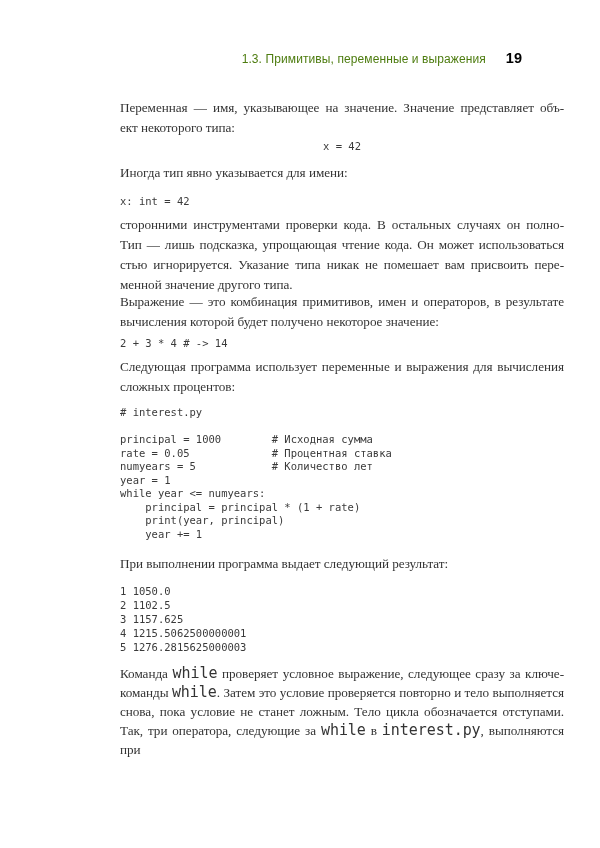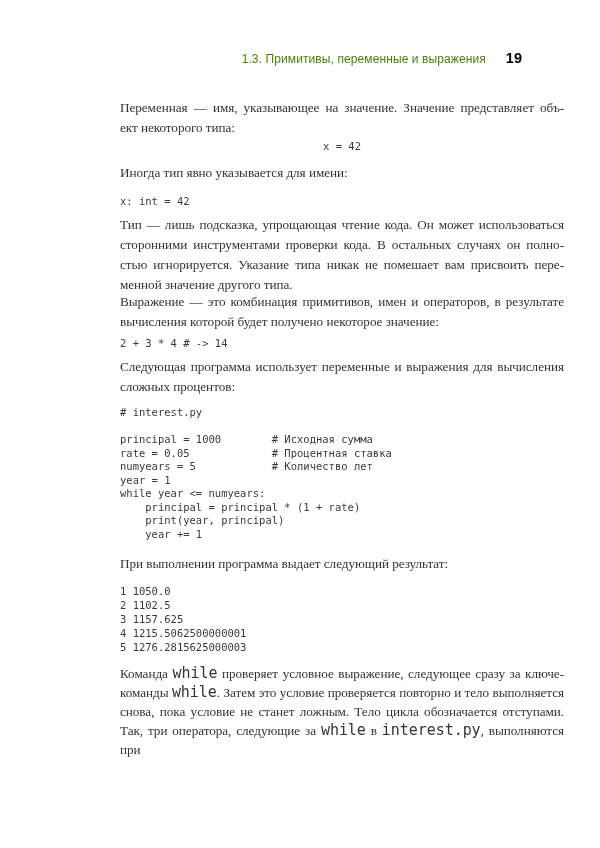--- a/index.html
+++ b/index.html
@@ -79,22 +79,22 @@
       <div class="block code-block" style="top: 139px; text-align: center;">
         <div class="cline" style="line-height: 14px;">x = 42</div>
       </div>
       <div class="block paragraph" style="top: 163px;">
         <div class="pline last"><span>Иногда тип явно указывается для имени:</span></div>
       </div>
       <div class="block code-block" style="top: 194px;">
         <div class="cline" style="line-height: 14px;">x: int = 42</div>
       </div>
       <div class="block paragraph" style="top: 215px;">
+        <div class="pline"><span>сторонними инструментами проверки кода. В остальных случаях он полно-</span></div>
         <div class="pline"><span>Тип — лишь подсказка, упрощающая чтение кода. Он может использоваться</span></div>
-        <div class="pline"><span>сторонними инструментами проверки кода. В остальных случаях он полно-</span></div>
         <div class="pline"><span>стью игнорируется. Указание типа никак не помешает вам присвоить пере-</span></div>
         <div class="pline last"><span>менной значение другого типа.</span></div>
       </div>
       <div class="block paragraph" style="top: 292px;">
         <div class="pline"><span>Выражение — это комбинация примитивов, имен и операторов, в результате</span></div>
         <div class="pline last"><span>вычисления которой будет получено некоторое значение:</span></div>
       </div>
       <div class="block code-block" style="top: 336px;">
         <div class="cline" style="line-height: 14px;">2 + 3 * 4 # -&gt; 14</div>
       </div>

